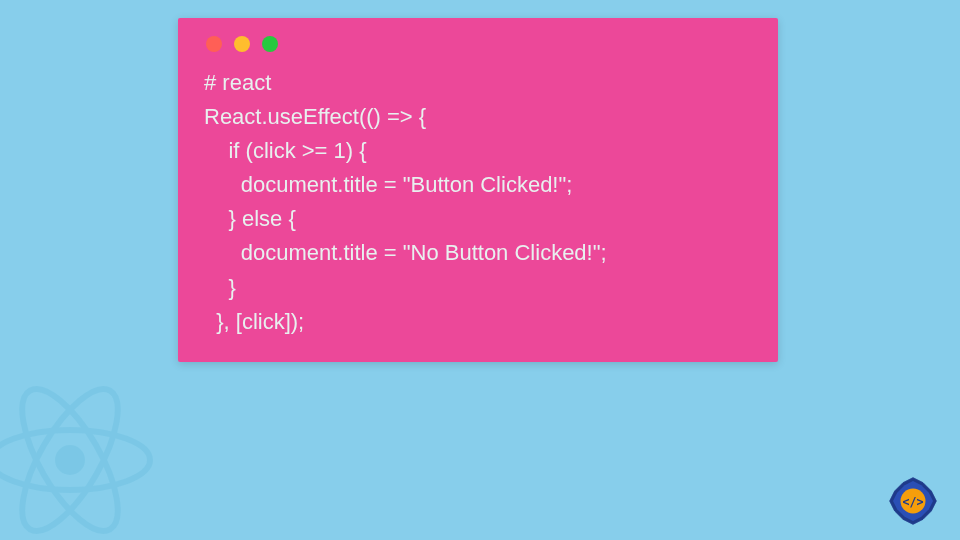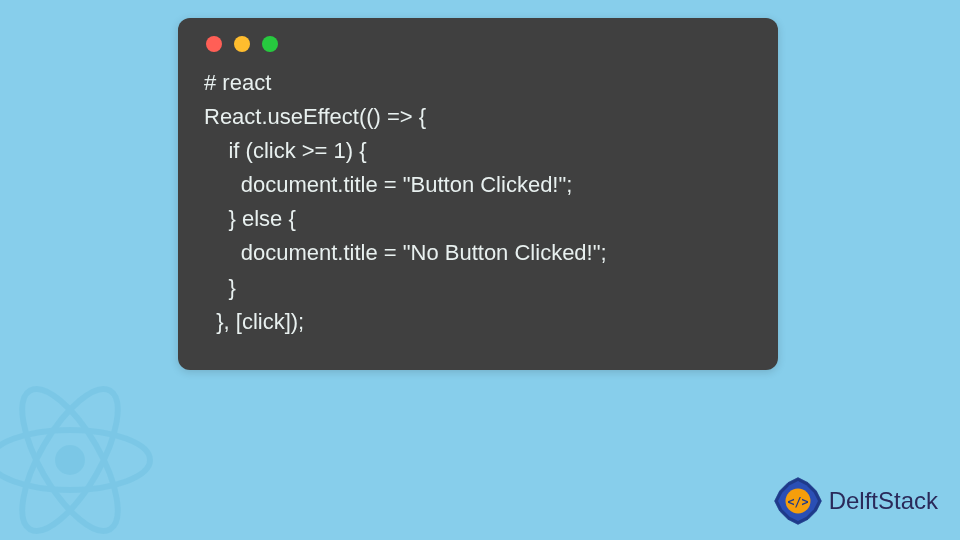--- a/index.html
+++ b/index.html
@@ -9,23 +9,23 @@
       background: #87ceeb;
       position: relative;
       font-family: Arial, sans-serif;
       overflow: hidden;
     }
     .code-window {
       position: absolute;
       left: 178px;
       top: 18px;
       width: 600px;
-      background: #404040;
-      border-radius: 12px;
-      padding: 18px 26px 31px 26px;
+      background: #ec4899;
+      border-radius: 2px;
+      padding: 18px 26px 23px 26px;
       box-shadow: 0 2px 8px rgba(0,0,0,0.15);
     }
     .traffic-lights {
       display: flex;
       gap: 12px;
       margin-bottom: 14px;
       padding-left: 2px;
     }
     .traffic-light {
       width: 16px;
@@ -99,14 +99,13 @@
 
 <div class="logo-container">
   <svg class="logo-badge" viewBox="0 0 60 60">
     <g>
       <path d="M30 2 L42 8 L52 18 L58 30 L52 42 L42 52 L30 58 L18 52 L8 42 L2 30 L8 18 L18 8 Z" fill="#1e3a8a" stroke="#1e3a8a" stroke-width="1"></path>
       <path d="M30 6 L40 11 L49 20 L54 30 L49 40 L40 49 L30 54 L20 49 L11 40 L6 30 L11 20 L20 11 Z" fill="#2a4fb5"></path>
       <circle cx="30" cy="30" r="15" fill="#f59e0b"></circle>
       <text x="30" y="36" font-size="14" font-weight="bold" fill="#1e3a8a" text-anchor="middle" font-family="monospace">&lt;/&gt;</text>
     </g>
   </svg>
-  <span class="logo-text">DelftStack</span>
 </div>
 
 </body></html>

